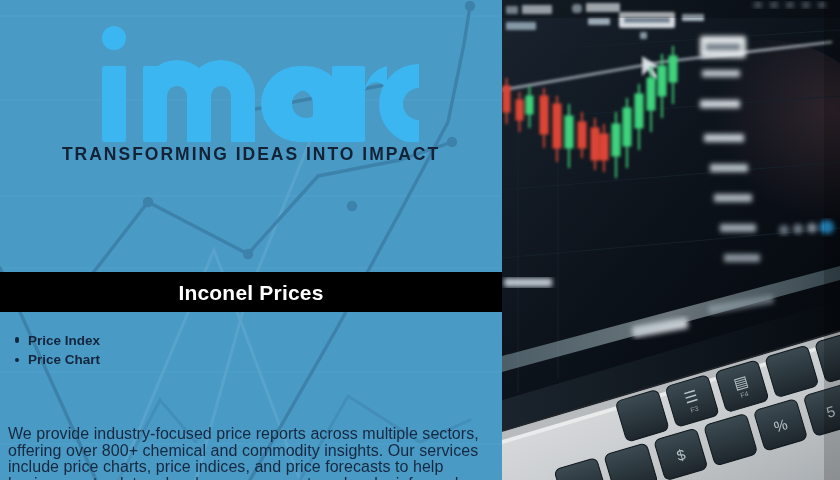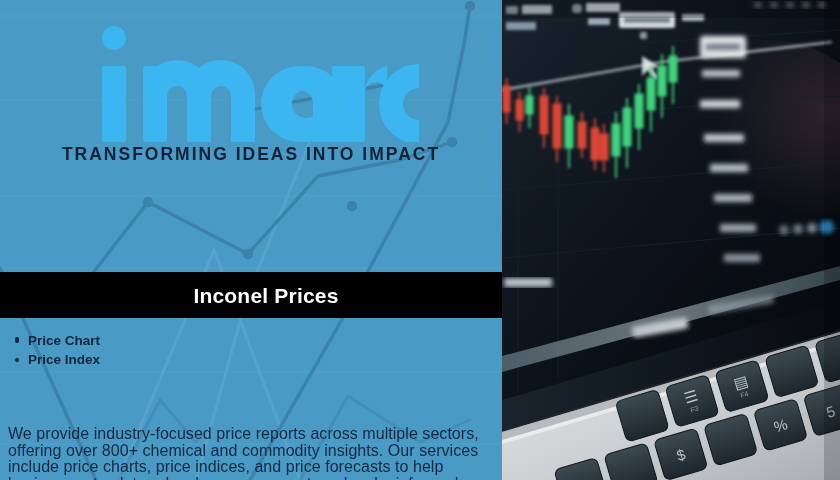--- a/index.html
+++ b/index.html
@@ -64,26 +64,25 @@
     line-height: 1;
     white-space: nowrap;
   }
 
   
   .title-bar {
     position: absolute;
     left: 0;
     top: 272px;
     width: 502px;
-    height: 46px;
+    height: 40px;
     background: #000000;
     display: flex;
     align-items: center;
     justify-content: center;
-    padding-left: 15px;
   }
   .title-bar-text {
     color: #ffffff;
     font-size: 21px;
     font-weight: bold;
     letter-spacing: 0.2px;
     line-height: 1;
   }
 
   
@@ -256,25 +255,25 @@
     <div class="title-bar">
       <span class="title-bar-text">Inconel Prices</span>
     </div>
 
     <ul class="feature-list">
       <li class="feature-item">
         <span class="bullet-dot"></span>
       </li>
       <li class="feature-item">
         <span class="bullet-dot"></span>
-        <span>Price Chart</span>
+        <span>Price Index</span>
       </li>
       <li class="feature-item">
         <span class="bullet-dot"></span>
-        <span>Price Index</span>
+        <span>Price Chart</span>
       </li>
     </ul>
 
     <p class="description">We provide industry-focused price reports across multiple sectors, offering over 800+ chemical and commodity insights. Our services include price charts, price indices, and price forecasts to help businesses track trends, plan procurement, and make informed decisions.</p>
 
   </div>
 
   <div class="photo-panel">
     <svg class="photo-svg" viewBox="0 0 338 480" preserveAspectRatio="none" aria-hidden="true">
       <defs>

